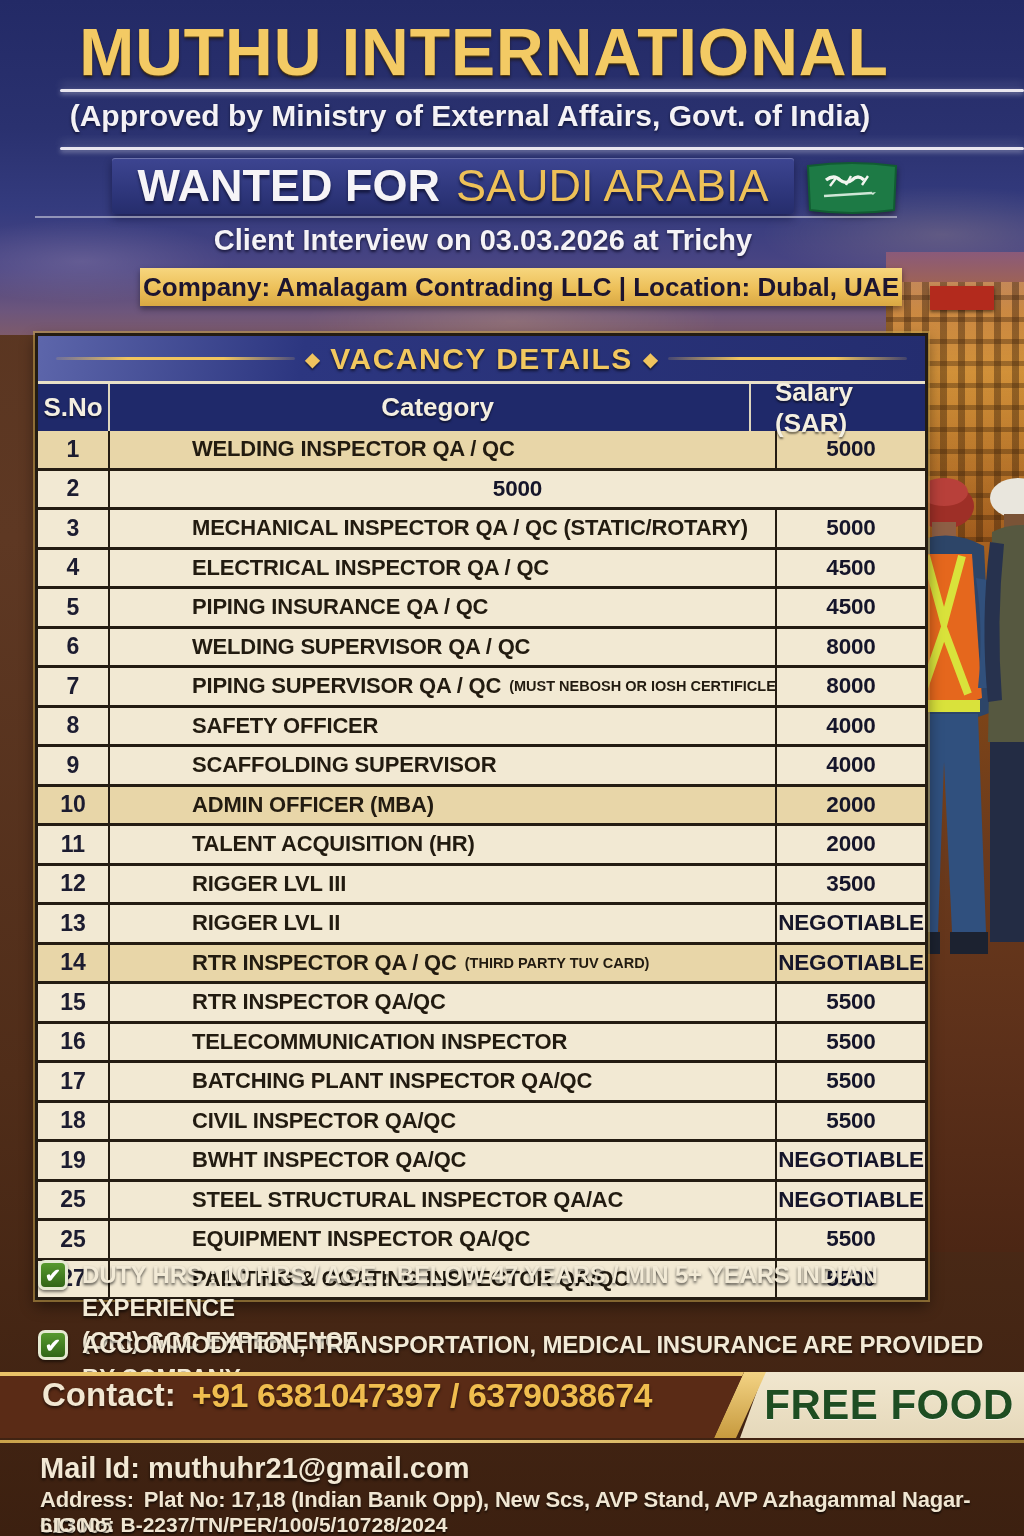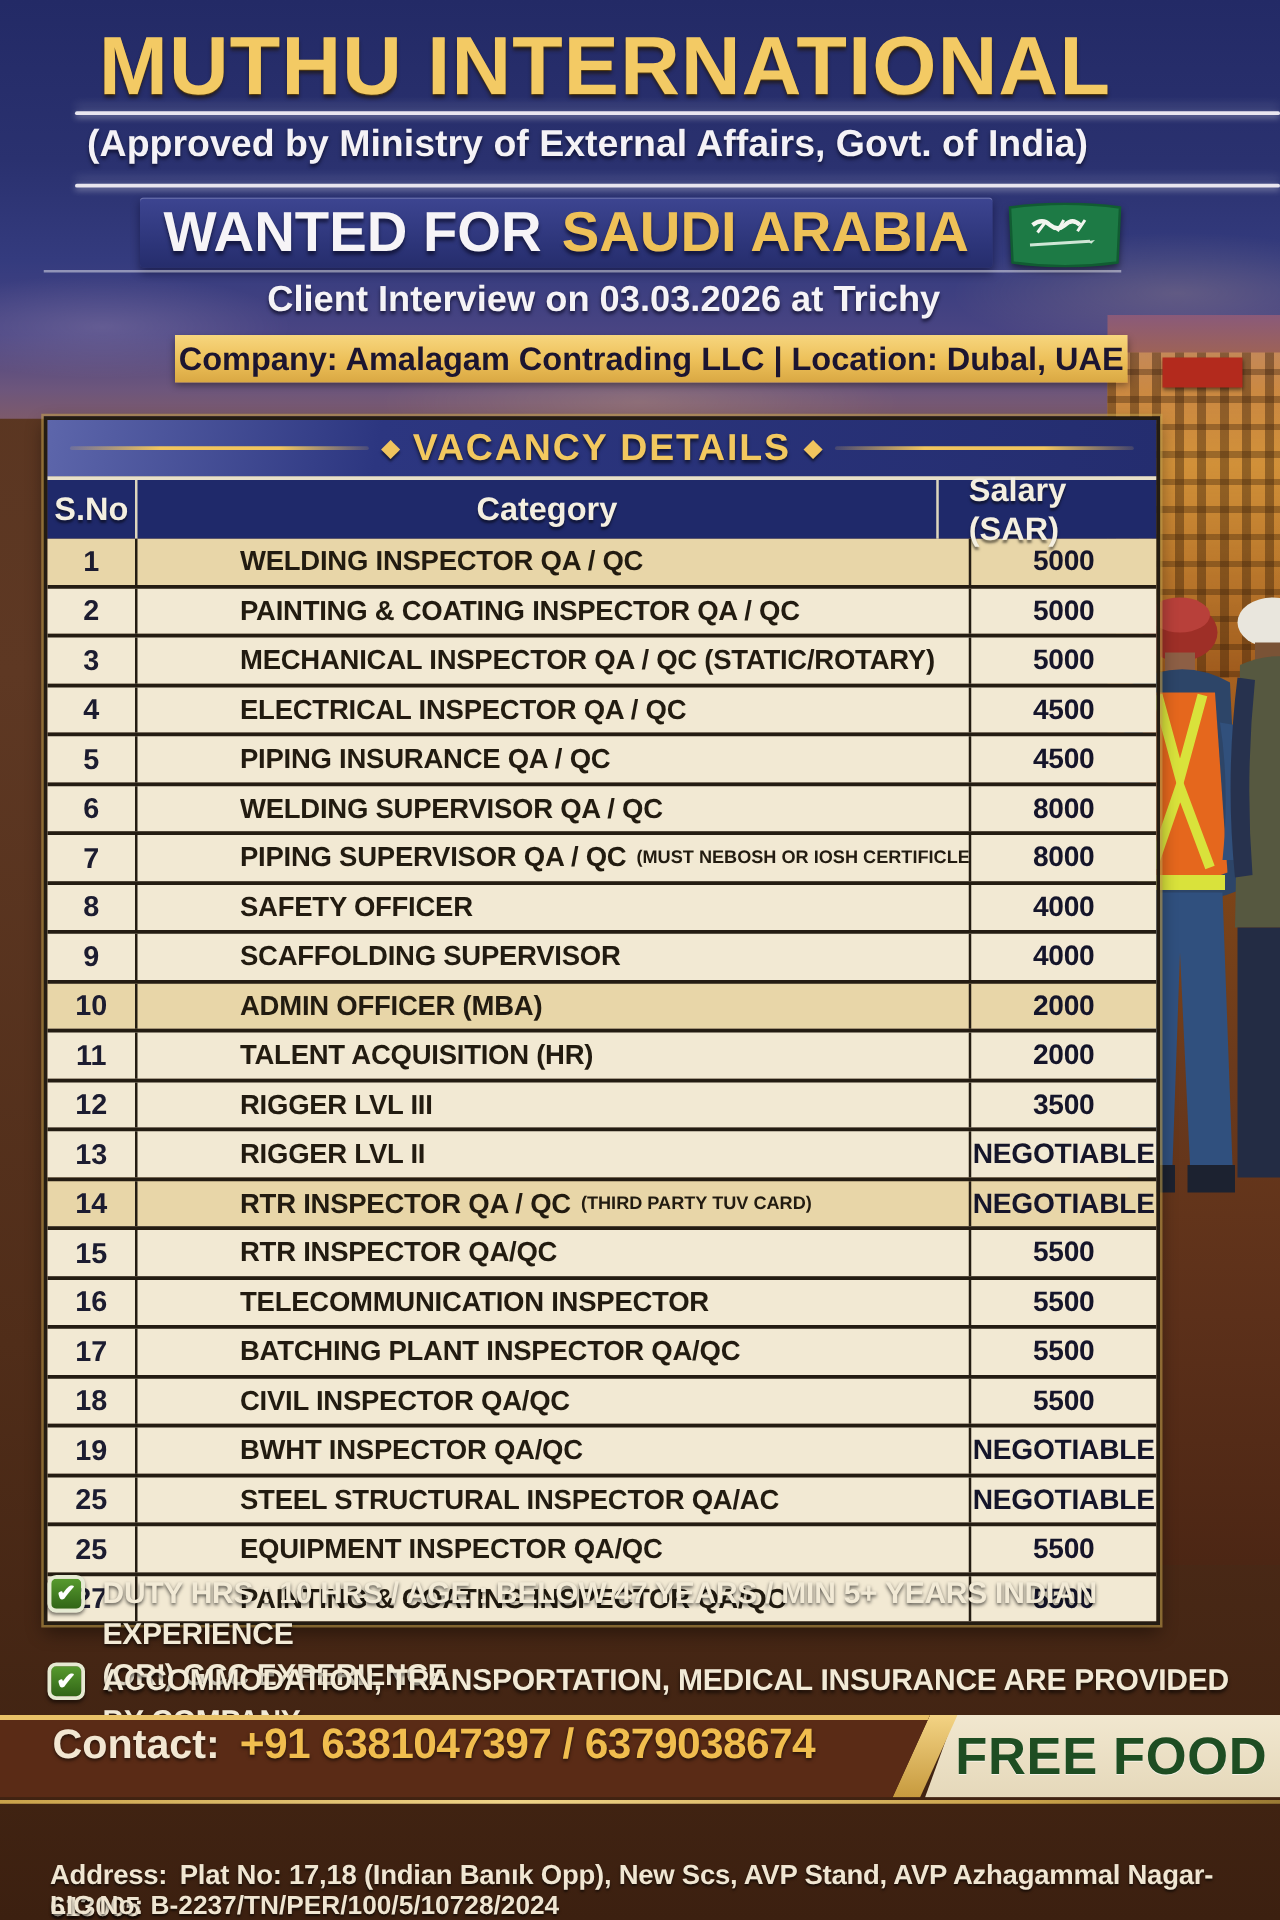--- a/index.html
+++ b/index.html
@@ -32,21 +32,21 @@
   .hline{position:absolute;left:60px;width:964px;height:2.5px;background:#e9e6ef;
     box-shadow:0 2px 5px rgba(255,255,255,.45),0 -5px 8px rgba(255,255,255,.22);border-radius:2px;}
   .l1{top:89px;} .l2{top:147px;}
   .approved{position:absolute;left:0;top:99px;width:940px;text-align:center;
     font-size:30px;font-weight:600;color:#f4f2f6;text-shadow:0 2px 3px rgba(0,0,20,.6);}
   .wanted-band{position:absolute;left:112px;top:158px;width:682px;height:56px;
     background:linear-gradient(180deg,#3d4591 0%,#2c3478 70%,#262d6c 100%);
     border-radius:3px;box-shadow:0 4px 8px rgba(0,0,30,.45), inset 0 1px 0 rgba(255,255,255,.25);
     display:flex;align-items:center;justify-content:center;gap:16px;}
   .w-white{font-size:45px;font-weight:800;color:#f6f4f7;text-shadow:0 3px 3px rgba(0,0,20,.55);}
-  .w-gold{font-size:45px;font-weight:700;color:#eec158;text-shadow:0 3px 3px rgba(0,0,20,.55);}
+  .w-gold{font-size:45px;font-weight:400;color:#eec158;text-shadow:0 3px 3px rgba(0,0,20,.55);}
   .flag{position:absolute;left:806px;top:162px;width:92px;height:52px;filter:drop-shadow(0 3px 3px rgba(0,0,0,.5));}
   .subline{position:absolute;left:35px;top:216px;width:862px;height:2px;background:rgba(255,255,255,.45);}
   .interview{position:absolute;left:0;top:224px;width:966px;text-align:center;
     font-size:29px;font-weight:800;color:#f5f3f6;text-shadow:0 2px 3px rgba(0,0,20,.65);}
   .company-band{position:absolute;left:140px;top:268px;width:762px;height:38px;
     background:linear-gradient(180deg,#f7d67e 0%,#ecbf58 55%,#d9a843 100%);
     box-shadow:0 3px 6px rgba(0,0,0,.4);
     display:flex;align-items:center;justify-content:center;
     font-size:26px;font-weight:800;color:#1c1530;}
   
@@ -186,23 +186,20 @@
     <div class="tbody">
         <div class="trow hl">
           <div class="c-sno">1</div>
           <div class="c-cat">
             <span class="cat-main">WELDING INSPECTOR QA / QC</span>
           </div>
           <div class="c-sal">5000</div>
         </div>
         <div class="trow">
           <div class="c-sno">2</div>
-          <div class="c-cat">
-            <span class="cat-main">PAINTING &amp; COATING INSPECTOR QA / QC</span>
-          </div>
           <div class="c-sal">5000</div>
         </div>
         <div class="trow">
           <div class="c-sno">3</div>
           <div class="c-cat">
             <span class="cat-main">MECHANICAL INSPECTOR QA / QC (STATIC/ROTARY)</span>
           </div>
           <div class="c-sal">5000</div>
         </div>
         <div class="trow">
@@ -360,18 +357,19 @@
   <div class="free-food">
     <span>FREE FOOD</span>
   </div>
   <div class="gold-slant"></div>
   <div class="contact-ribbon">
     <span class="contact-label">Contact:</span>
     <span class="contact-nums">+91 6381047397 / 6379038674</span>
   </div>
   <div class="gold-rule"></div>
 
+  <div class="mail">Mail Id: muthuhr21@gmail.com</div>
   <div class="addr">
     <b>Address:</b><span>Plat No: 17,18 (Indian Banık Opp), New Scs, AVP Stand, AVP Azhagammal Nagar- 613005</span>
   </div>
   <div class="lic">LIC No: B-2237/TN/PER/100/5/10728/2024</div>
 
 </div>
 
 </body></html>

